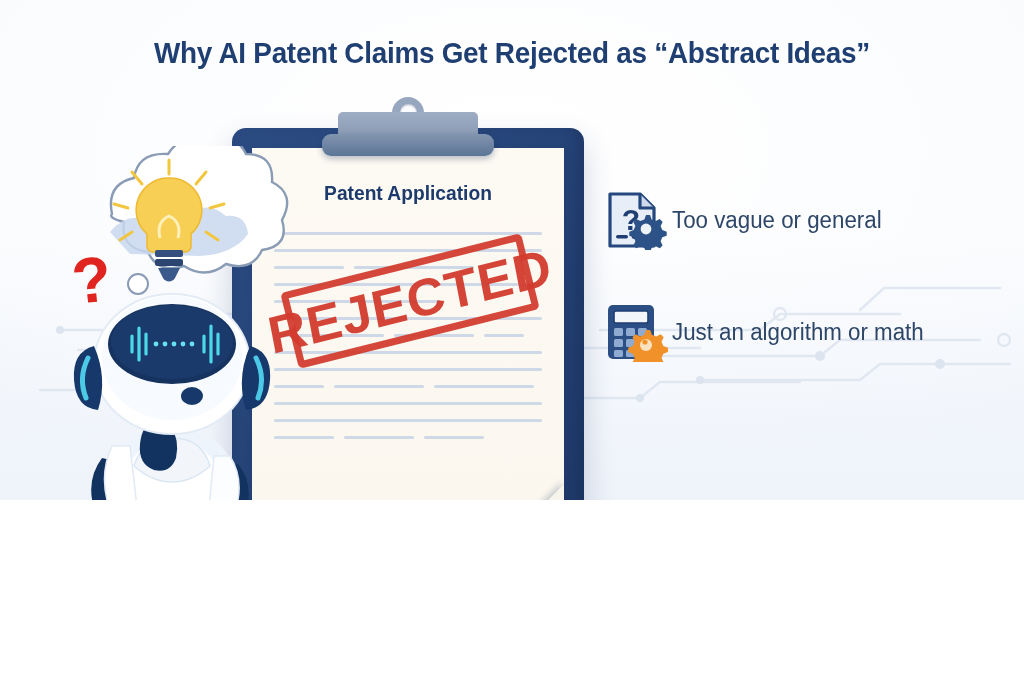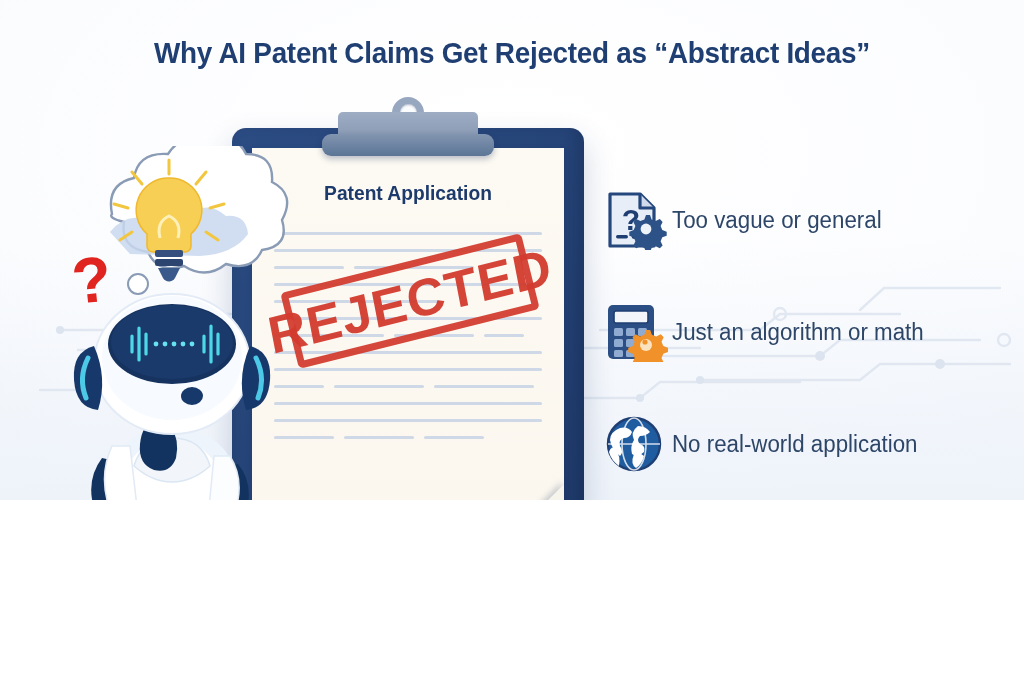--- a/index.html
+++ b/index.html
@@ -338,34 +338,16 @@
           <g transform="translate(42,42)" fill="#f0912a">
             <path d="M0 -14 l4.2 0 l1.7 4.7 l4.3 1.8 l4.5 -2.2 l3 3 l-2.2 4.5 l1.8 4.3 l4.7 1.7 l0 4.2 l-4.7 1.7 l-1.8 4.3 l2.2 4.5 l-3 3 l-4.5 -2.2 l-4.3 1.8 l-1.7 4.7 l-4.2 0 l-1.7 -4.7 l-4.3 -1.8 l-4.5 2.2 l-3 -3 l2.2 -4.5 l-1.8 -4.3 l-4.7 -1.7 l0 -4.2 l4.7 -1.7 l1.8 -4.3 l-2.2 -4.5 l3 -3 l4.5 2.2 l4.3 -1.8 z"></path>
             <circle cx="0" cy="1" r="6" fill="#fbe3c0"></circle>
             <circle cx="-1" cy="-2" r="2.6" fill="#f0912a"></circle>
           </g>
         </svg>
       </div>
       <div class="btext">Just an algorithm or math</div>
     </div>
 
-    <div class="bullet">
-      <div class="bicon">
-        <svg width="64" height="60" viewBox="0 0 64 60" xmlns="http://www.w3.org/2000/svg">
-          <circle cx="30" cy="30" r="26" fill="#1f5ca0" stroke="#1f3f73" stroke-width="2.4"></circle>
-          <g fill="#ffffff">
-            <path d="M16 14 q8 -2 12 4 q-2 6 -8 6 q-6 2 -4 8 q4 6 0 10 q-8 -6 -10 -16 q0 -8 10 -12z"></path>
-            <path d="M34 12 q8 0 12 6 q-4 4 -10 4 q-4 4 0 8 q6 2 4 8 q-6 6 -12 2 q-2 -8 2 -14 q-4 -8 4 -14z"></path>
-            <path d="M30 40 q6 -2 10 2 q-2 8 -8 12 q-6 -4 -2 -14z"></path>
-            <path d="M11 34 q6 8 4 18 q-8 -6 -10 -14 q2 -6 6 -4z"></path>
-          </g>
-          <g fill="none" stroke="#ffffff" stroke-width="1.6" opacity=".8">
-            <ellipse cx="30" cy="30" rx="12" ry="26"></ellipse>
-            <line x1="4" y1="30" x2="56" y2="30"></line>
-          </g>
-        </svg>
-      </div>
-      <div class="btext">No real-world application</div>
-    </div>
 
   </div>
 
 </div>
 
 </body></html>

